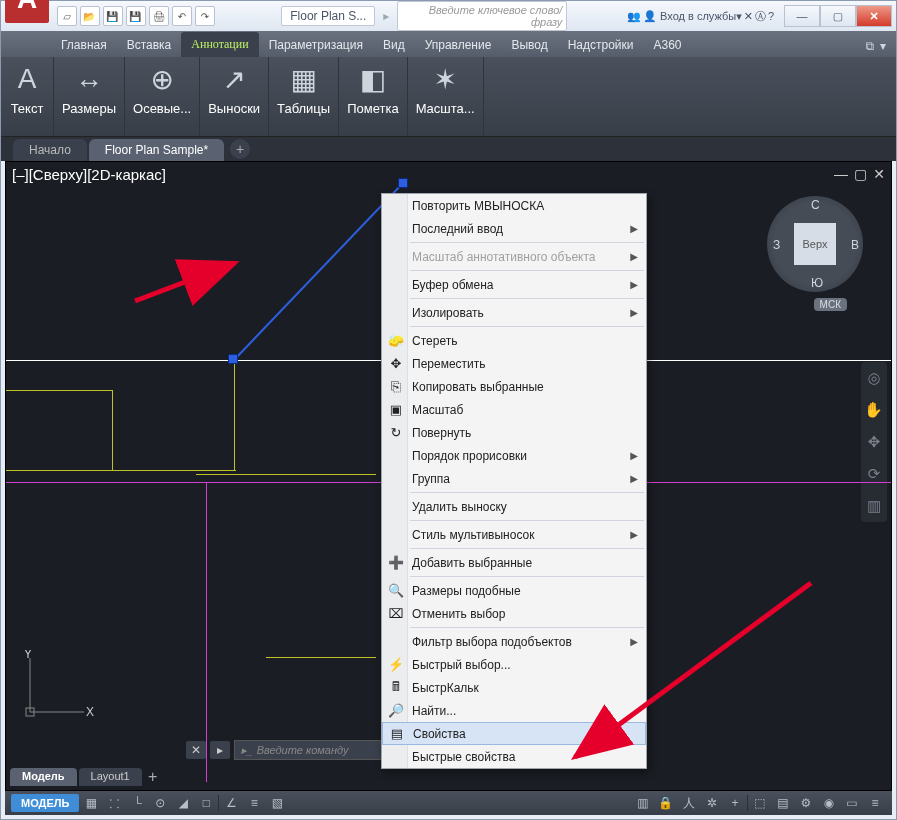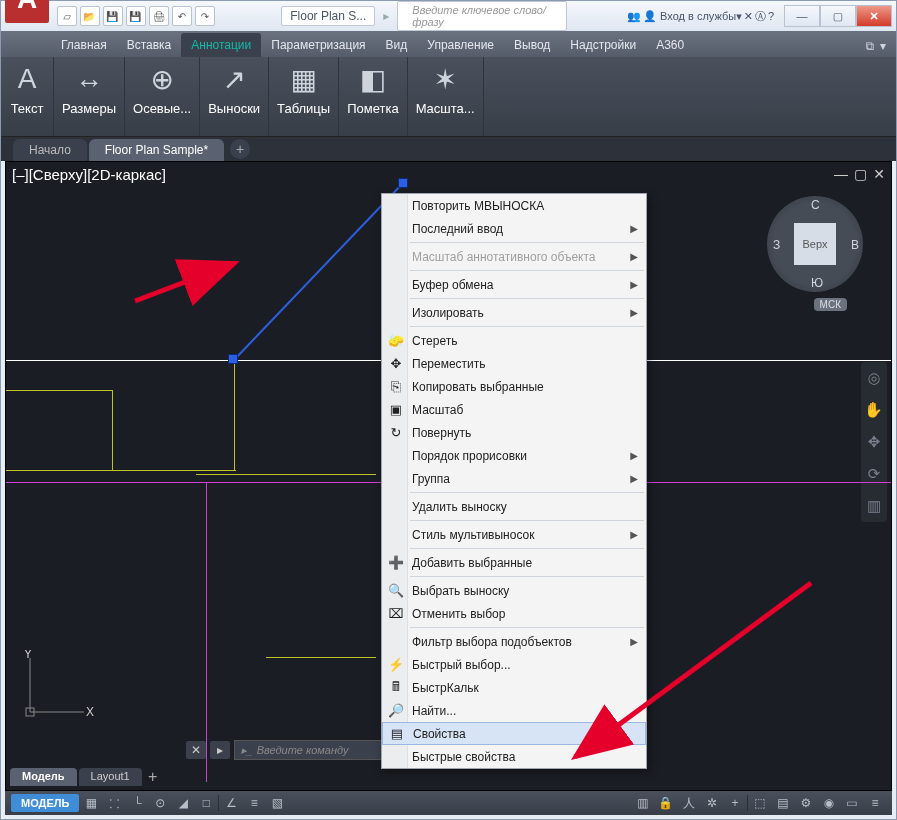--- a/index.html
+++ b/index.html
@@ -5,31 +5,31 @@
 * { margin: 0; padding: 0; box-sizing: border-box; font-family: "Segoe UI", Tahoma, sans-serif; }
 body { background: #fff; width: 897px; height: 820px; position: relative; overflow: hidden; }
 
 
 .window { width: 897px; height: 820px; background: #e6edf5; border: 1px solid #8b9ab0; position: relative; }
 .titlebar { height: 30px; background: linear-gradient(#f5f8fc,#dfe7f2); display: flex; align-items: center; }
 .titlebar .qat { display: flex; gap: 3px; padding: 0 6px; }
 .qat-btn { width: 20px; height: 20px; background: #fff; border: 1px solid #b8c2d0; border-radius: 2px; display: flex; align-items: center; justify-content: center; font-size: 10px; color: #555; }
 .title-center { flex: 1; display: flex; align-items: center; gap: 8px; justify-content: center; font-size: 12px; color: #4a5568; }
 .title-doc { background: #fff; border: 1px solid #c0c8d4; padding: 2px 8px; border-radius: 2px; font-size: 12px; }
-.search-box { background: #fff; border: 1px solid #c0c8d4; padding: 2px 14px; font-size: 11px; color: #999; font-style: italic; width: 170px; border-radius: 2px; }
+.search-box { background: #fff; border: 1px solid #c0c8d4; padding: 2px 4px; font-size: 11px; color: #999; font-style: italic; width: 170px; border-radius: 2px; text-align: right; }
 .title-right { display: flex; gap: 2px; padding-right: 4px; align-items: center; font-size: 11px; color: #4a5568; }
 .win-controls { display: flex; margin-left: 8px; }
 .win-btn { width: 36px; height: 22px; background: linear-gradient(#f5f8fc,#dfe7f2); border: 1px solid #b8c2d0; display: flex; align-items: center; justify-content: center; font-size: 11px; }
 .win-close { background: linear-gradient(#e98,#d43a2a); color: #fff; font-weight: bold; }
 
 
 .menubar { height: 26px; background: linear-gradient(#6a7280,#555d6b); display: flex; align-items: flex-end; padding-left: 50px; font-size: 12px; position: relative; }
 .app-logo { position: absolute; left: 4px; top: -26px; width: 44px; height: 48px; background: #b92e2e; display: flex; align-items: center; justify-content: center; color: #fff; font-size: 28px; font-weight: bold; border-radius: 2px; z-index: 5; }
 .ribbon-tab { padding: 5px 10px; color: #e4e7ec; cursor: default; }
-.ribbon-tab.active { background: #3a414c; color: #14b8a6; border-radius: 3px 3px 0 0; }
+.ribbon-tab.active { background: #3a414c; color: #bef264; border-radius: 3px 3px 0 0; font-family: Liberation Serif, serif; }
 .menubar-right { margin-left: auto; display: flex; gap: 6px; padding-right: 10px; color: #d0d4dc; align-items: center; padding-bottom: 4px; }
 
 
 .ribbon { height: 80px; background: linear-gradient(#4a515c,#383e48); display: flex; border-bottom: 1px solid #222; }
 .ribbon-grp { display: flex; flex-direction: column; align-items: center; padding: 4px 8px 2px; border-right: 1px solid #2e333c; color: #e4e7ec; font-size: 11px; }
 .ribbon-icon { width: 36px; height: 36px; display: flex; align-items: center; justify-content: center; font-size: 28px; color: #cfd4dc; margin-bottom: 4px; }
 .ribbon-label { font-size: 13px; color: #fff; }
 
 
 .doctabs { height: 24px; background: #2c313a; display: flex; align-items: flex-end; padding-left: 12px; gap: 2px; }
@@ -333,21 +333,21 @@
         <span class="ctx-arrow">▶</span>
       </div>
       <div class="sep"></div>
       <div class="row">
         <span class="ctx-icon">➕</span>
         <span>Добавить выбранные</span>
       </div>
       <div class="sep"></div>
       <div class="row">
         <span class="ctx-icon">🔍</span>
-        <span>Выбрать выноску</span>
+        <span>Размеры подобные</span>
       </div>
       <div class="row">
         <span class="ctx-icon">⌧</span>
         <span>Отменить выбор</span>
       </div>
       <div class="sep"></div>
       <div class="row">
         <span>Фильтр выбора подобъектов</span>
         <span class="ctx-arrow">▶</span>
       </div>

